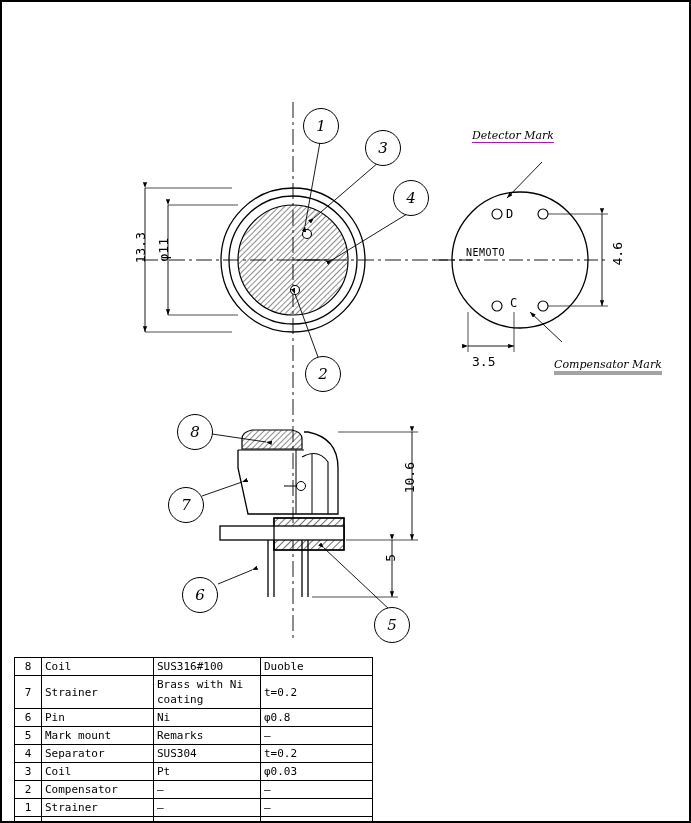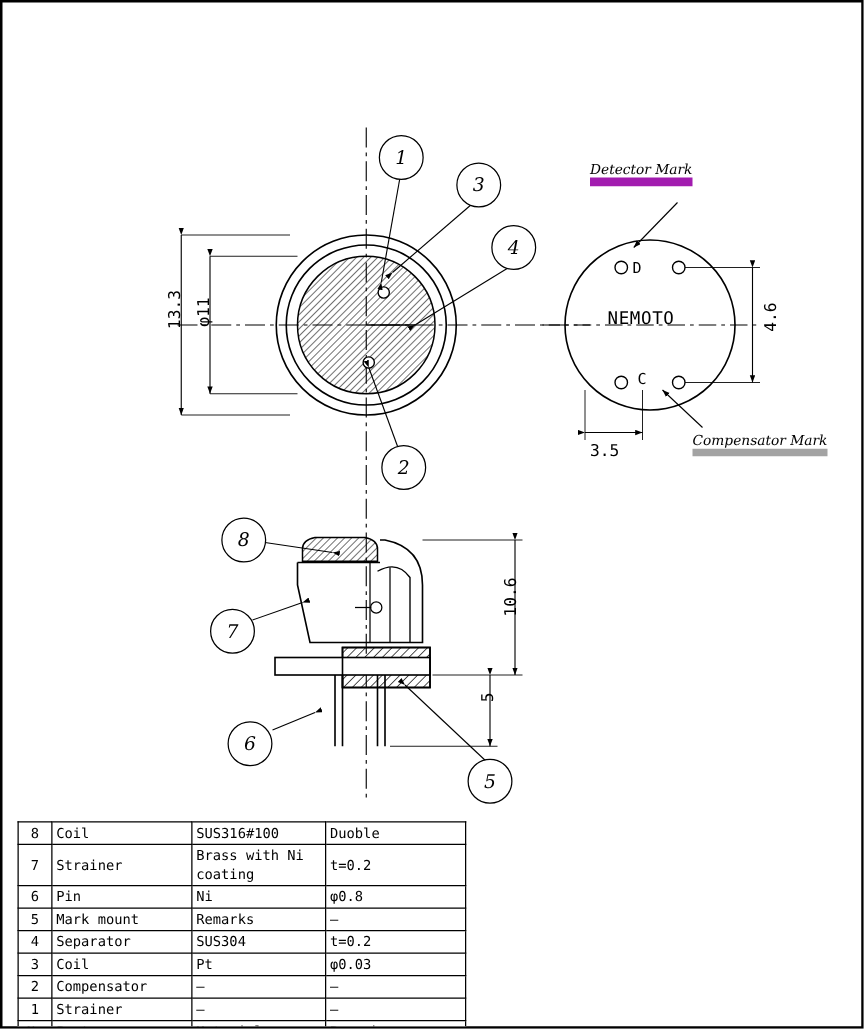--- a/index.html
+++ b/index.html
@@ -139,25 +139,25 @@
   <div class="abs balloon" style="left:363px;top:128px;">
       <span>3</span>
     </div>
   <div class="abs balloon" style="left:391px;top:178px;">
       <span>4</span>
     </div>
   <div class="abs balloon" style="left:303px;top:354px;">
       <span>2</span>
     </div>
 
-  <div class="abs lbl-i" style="left:470px;top:127px;border-bottom:7px solid #a21caf;">Detector Mark</div>
-  <div class="abs lbl-i" style="left:552px;top:344px;border-bottom:6px solid #a3a3a3;">Compensator Mark</div>
+  <div class="abs lbl-i" style="left:470px;top:127px;border-bottom:1px solid #a21caf;">Detector Mark</div>
+  <div class="abs lbl-i" style="left:552px;top:356px;border-bottom:4px solid #a3a3a3;">Compensator Mark</div>
   <div class="abs lbl" style="left:504px;top:205px;font-size:12px;">D</div>
   <div class="abs lbl" style="left:508px;top:294px;font-size:12px;">C</div>
-  <div class="abs lbl" style="left:484px;top:245px;font-size:14px;letter-spacing:0.5px;">NEMOTO</div>
+  <div class="abs lbl" style="left:464px;top:245px;font-size:10px;letter-spacing:0.5px;">NEMOTO</div>
   <div class="abs lbl vert" style="left:608px;top:240px;">4.6</div>
   <div class="abs lbl" style="left:470px;top:352px;">3.5</div>
 
   <div class="abs lbl vert" style="left:400px;top:460px;">10.6</div>
   <div class="abs lbl vert" style="left:381px;top:552px;">5</div>
 
   <div class="abs balloon" style="left:175px;top:412px;">
       <span>8</span>
     </div>
   <div class="abs balloon" style="left:166px;top:485px;">

